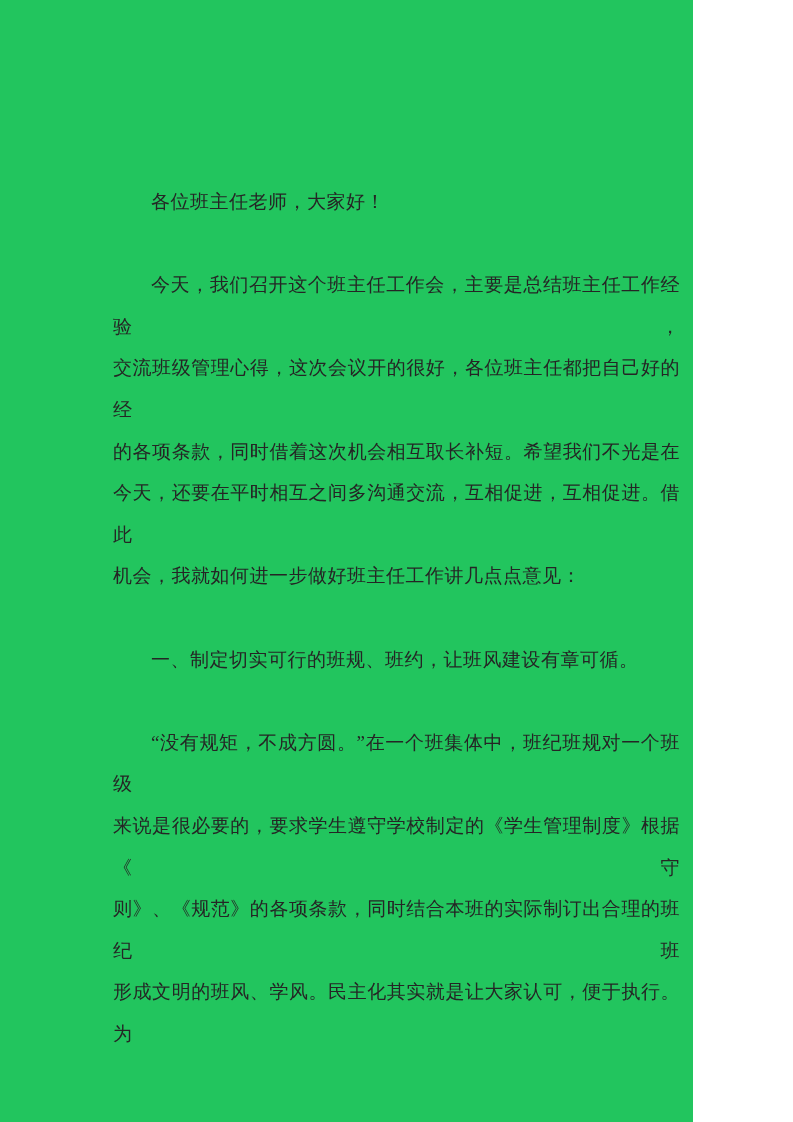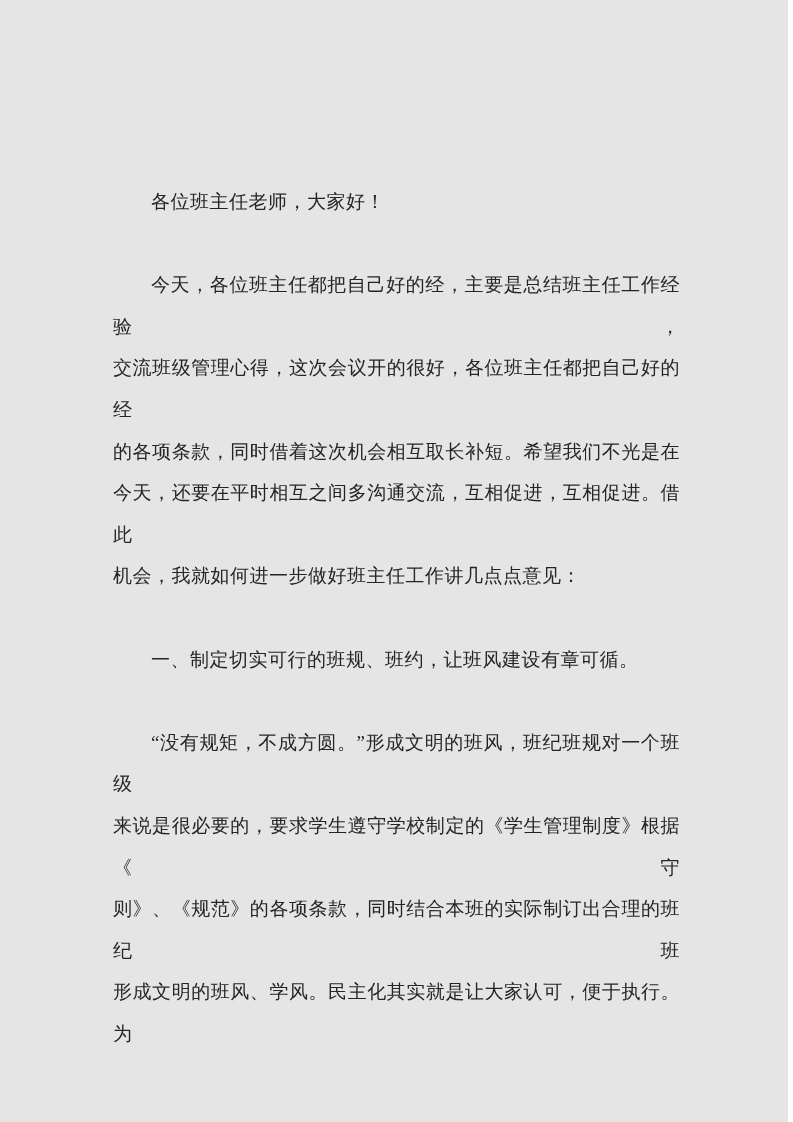--- a/index.html
+++ b/index.html
@@ -2,23 +2,23 @@
 <html lang="zh"><head>
 <meta charset="utf-8">
 <style>
   html, body {
     margin: 0;
     padding: 0;
     background: #ffffff;
   }
   .page {
     position: relative;
-    width: 788px;
+    width: 693px;
     height: 1122px;
-    background: #e5e5e5;
+    background: #22c55e;
     overflow: hidden;
     font-family: "Liberation Serif", "DejaVu Serif", serif;
   }
   .doc {
     position: absolute;
     left: 113px;
     top: 181px;
     width: 567px;
     font-size: 19px;
     line-height: 41.6px;
@@ -44,29 +44,29 @@
 </head>
 <body>
 
 <div class="page">
   <div class="doc" style="color: rgb(37, 37, 37);">
 
   <div class="para">
         <div class="line first">各位班主任老师，大家好！</div>
       </div>
       <div class="para">
-        <div class="line full first">今天，各位班主任都把自己好的经，主要是总结班主任工作经验，</div>
+        <div class="line full first">今天，我们召开这个班主任工作会，主要是总结班主任工作经验，</div>
         <div class="line full">交流班级管理心得，这次会议开的很好，各位班主任都把自己好的经</div>
         <div class="line full">的各项条款，同时借着这次机会相互取长补短。希望我们不光是在</div>
         <div class="line full">今天，还要在平时相互之间多沟通交流，互相促进，互相促进。借此</div>
         <div class="line">机会，我就如何进一步做好班主任工作讲几点点意见：</div>
       </div>
       <div class="para">
         <div class="line first">一、制定切实可行的班规、班约，让班风建设有章可循。</div>
       </div>
       <div class="para">
-        <div class="line full first">“没有规矩，不成方圆。”形成文明的班风，班纪班规对一个班级</div>
+        <div class="line full first">“没有规矩，不成方圆。”在一个班集体中，班纪班规对一个班级</div>
         <div class="line full">来说是很必要的，要求学生遵守学校制定的《学生管理制度》根据《守</div>
         <div class="line full">则》、《规范》的各项条款，同时结合本班的实际制订出合理的班纪班</div>
         <div class="line full">形成文明的班风、学风。民主化其实就是让大家认可，便于执行。为</div>
       </div>
     </div>
 </div>
 
 </body></html>

